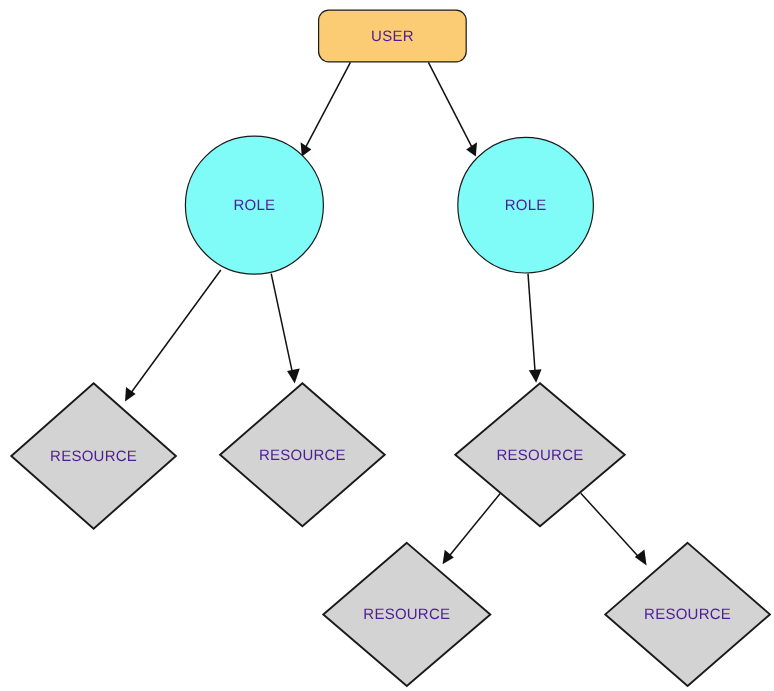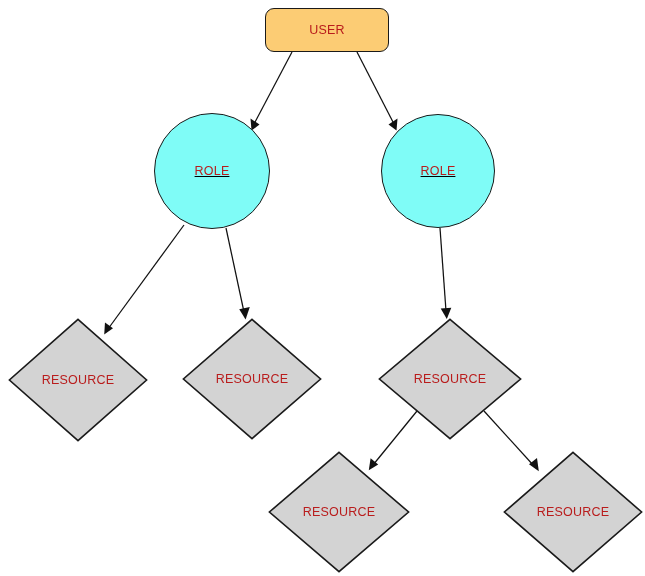--- a/index.html
+++ b/index.html
@@ -30,38 +30,37 @@
   .node {
     position: absolute;
     box-sizing: border-box;
     display: flex;
     align-items: center;
     justify-content: center;
   }
   .node-label {
     font-family: "Liberation Sans", sans-serif;
     font-size: 12.5px;
-    color: #b91c1c;
+    color: #4c1d95;
     letter-spacing: 0.2px;
     white-space: nowrap;
     line-height: 1;
     user-select: none;
   }
   
   .node-user {
     border: 1.2px solid #1a1a1a;
     border-radius: 9px;
     background: #FCCC74;
   }
   
   .node-role {
     border: 1.4px solid #1a1a1a;
     border-radius: 50%;
     background: #7FFCF7;
-    text-decoration: underline;
   }
   
   .node-resource {
     background: transparent;
   }
   .node-resource .diamond-shape {
     position: absolute;
     left: 0;
     top: 0;
     width: 100%;

